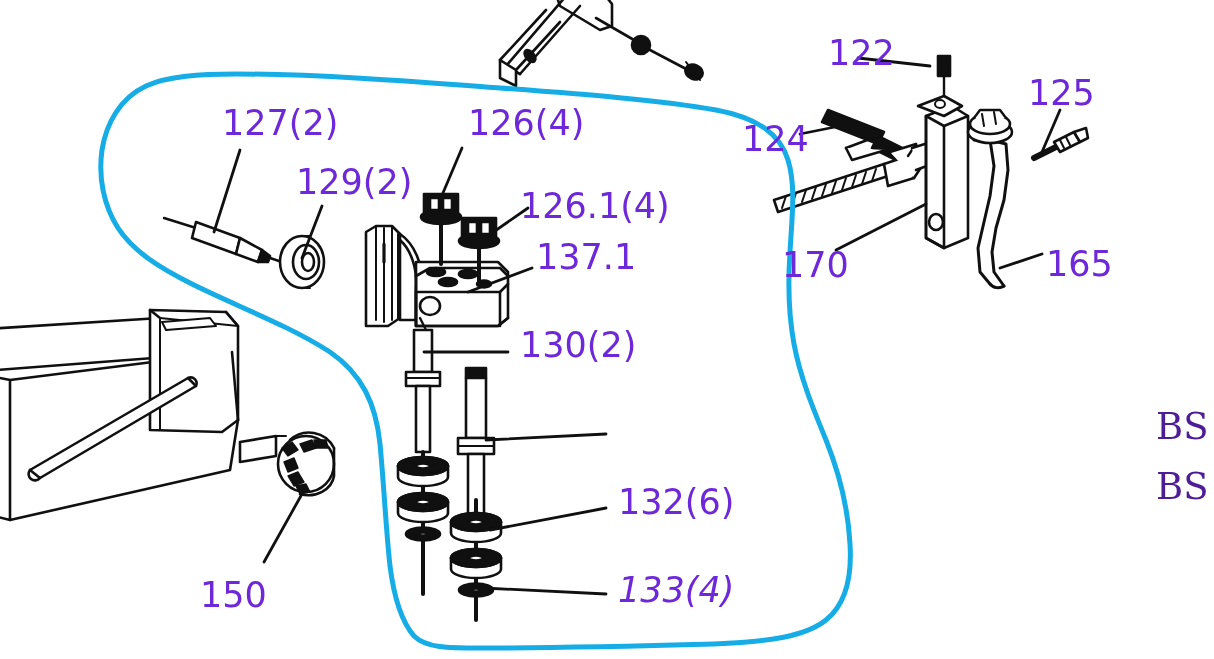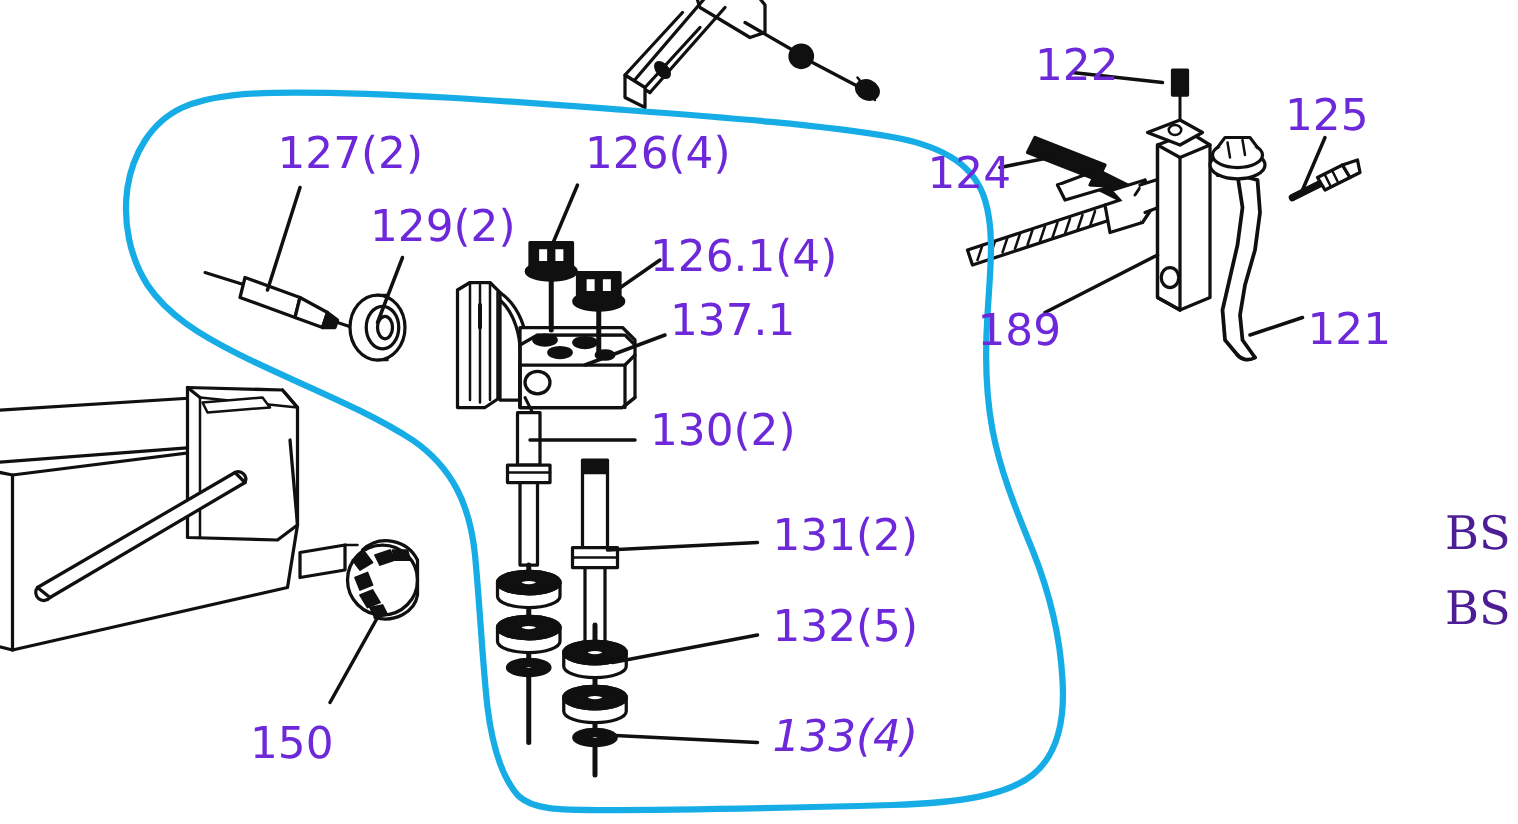--- a/index.html
+++ b/index.html
@@ -279,26 +279,25 @@
              C660,100 580,94 500,88
              C420,82 320,74 236,74 Z" fill="none" stroke="#16ADE6" stroke-width="5" stroke-linecap="round" stroke-linejoin="round"></path>
   </svg>
 
   <div class="lbl" style="left:198px;top:106px;margin-left:24px;">127(2)</div>
   <div class="lbl" style="left:276px;top:165px;margin-left:20px;">129(2)</div>
   <div class="lbl" style="left:468px;top:106px;">126(4)</div>
   <div class="lbl" style="left:520px;top:165px;margin-top:24px;">126.1(4)</div>
   <div class="lbl" style="left:536px;top:240px;">137.1</div>
   <div class="lbl" style="left:520px;top:328px;">130(2)</div>
-  <div class="lbl" style="left:618px;top:412px;">131(2)</div>
-  <div class="lbl" style="left:618px;top:485px;">132(5)</div>
+  <div class="lbl" style="left:618px;top:485px;">132(6)</div>
   <div class="lbl" style="left:618px;top:573px;font-style:italic;">133(4)</div>
   <div class="lbl" style="left:200px;top:578px;">150</div>
-  <div class="lbl" style="left:1046px;top:247px;">121</div>
+  <div class="lbl" style="left:1046px;top:247px;">165</div>
   <div class="lbl" style="left:828px;top:36px;">122</div>
-  <div class="lbl" style="left:782px;top:248px;">189</div>
+  <div class="lbl" style="left:782px;top:248px;">170</div>
   <div class="lbl" style="left:742px;top:122px;">124</div>
   <div class="lbl" style="left:1028px;top:76px;">125</div>
 
   <div class="bs" style="left:1156px;top:408px;">BS</div>
   <div class="bs" style="left:1156px;top:468px;">BS</div>
 
 </div>
 
 </body></html>

